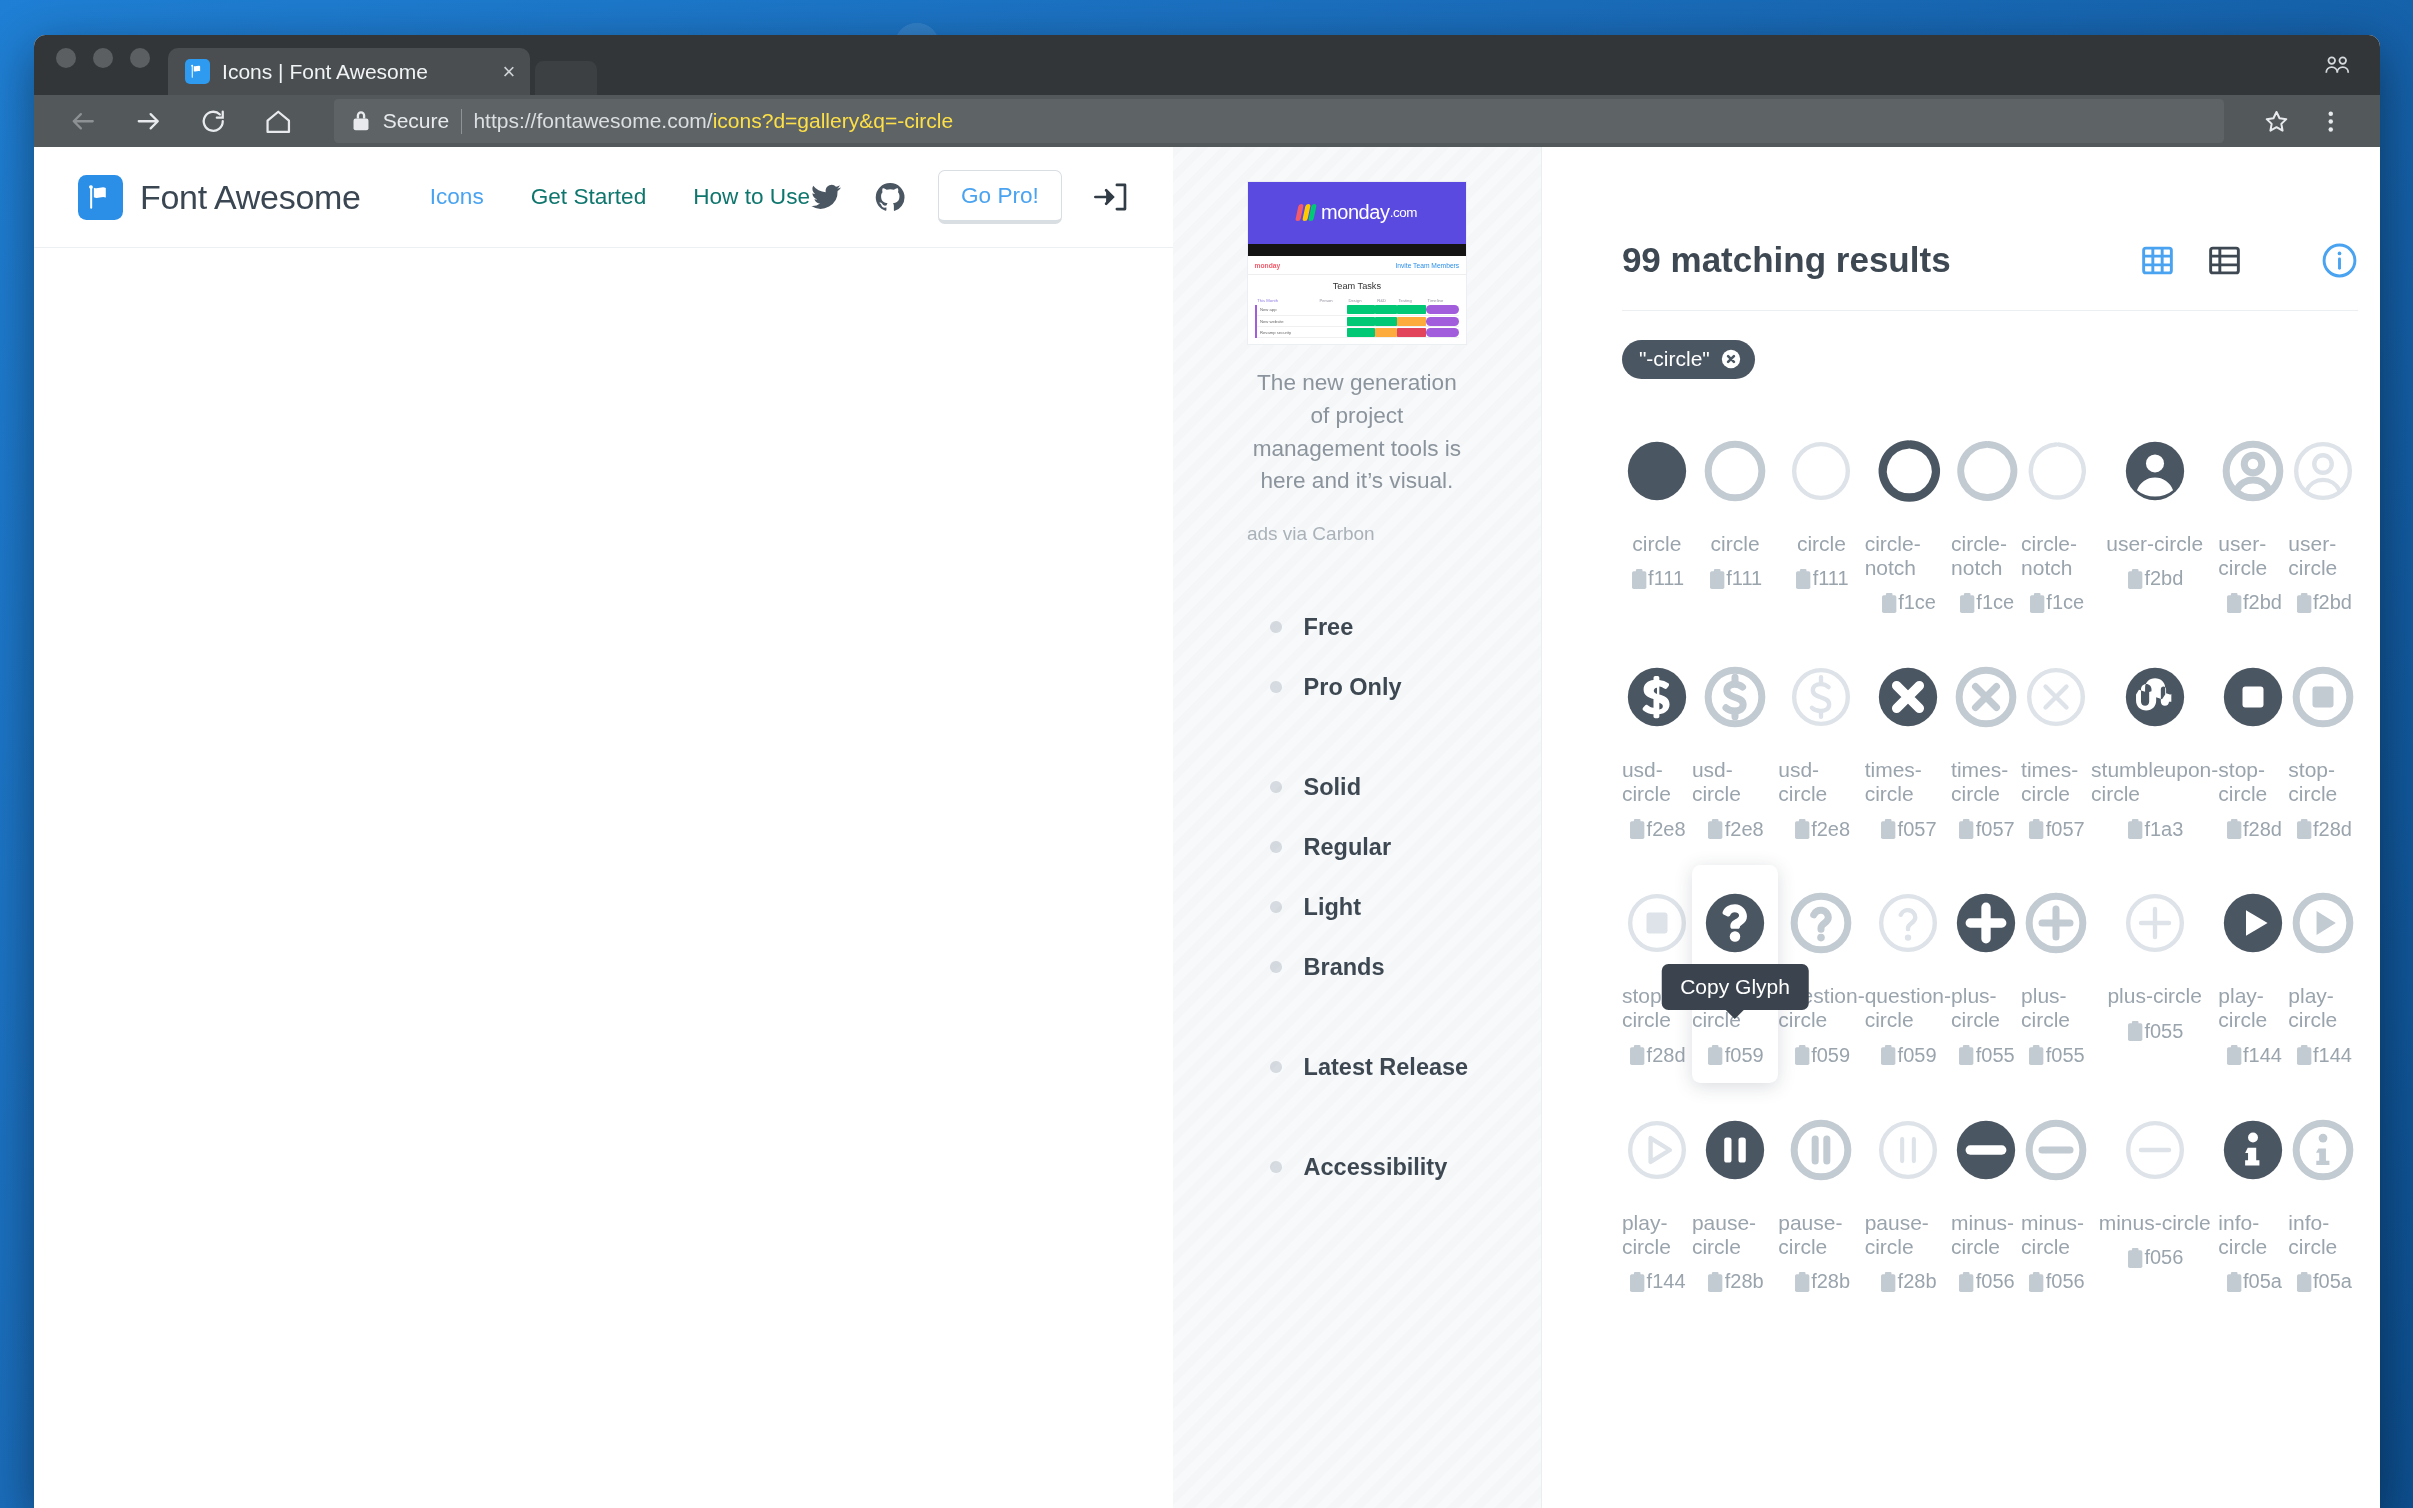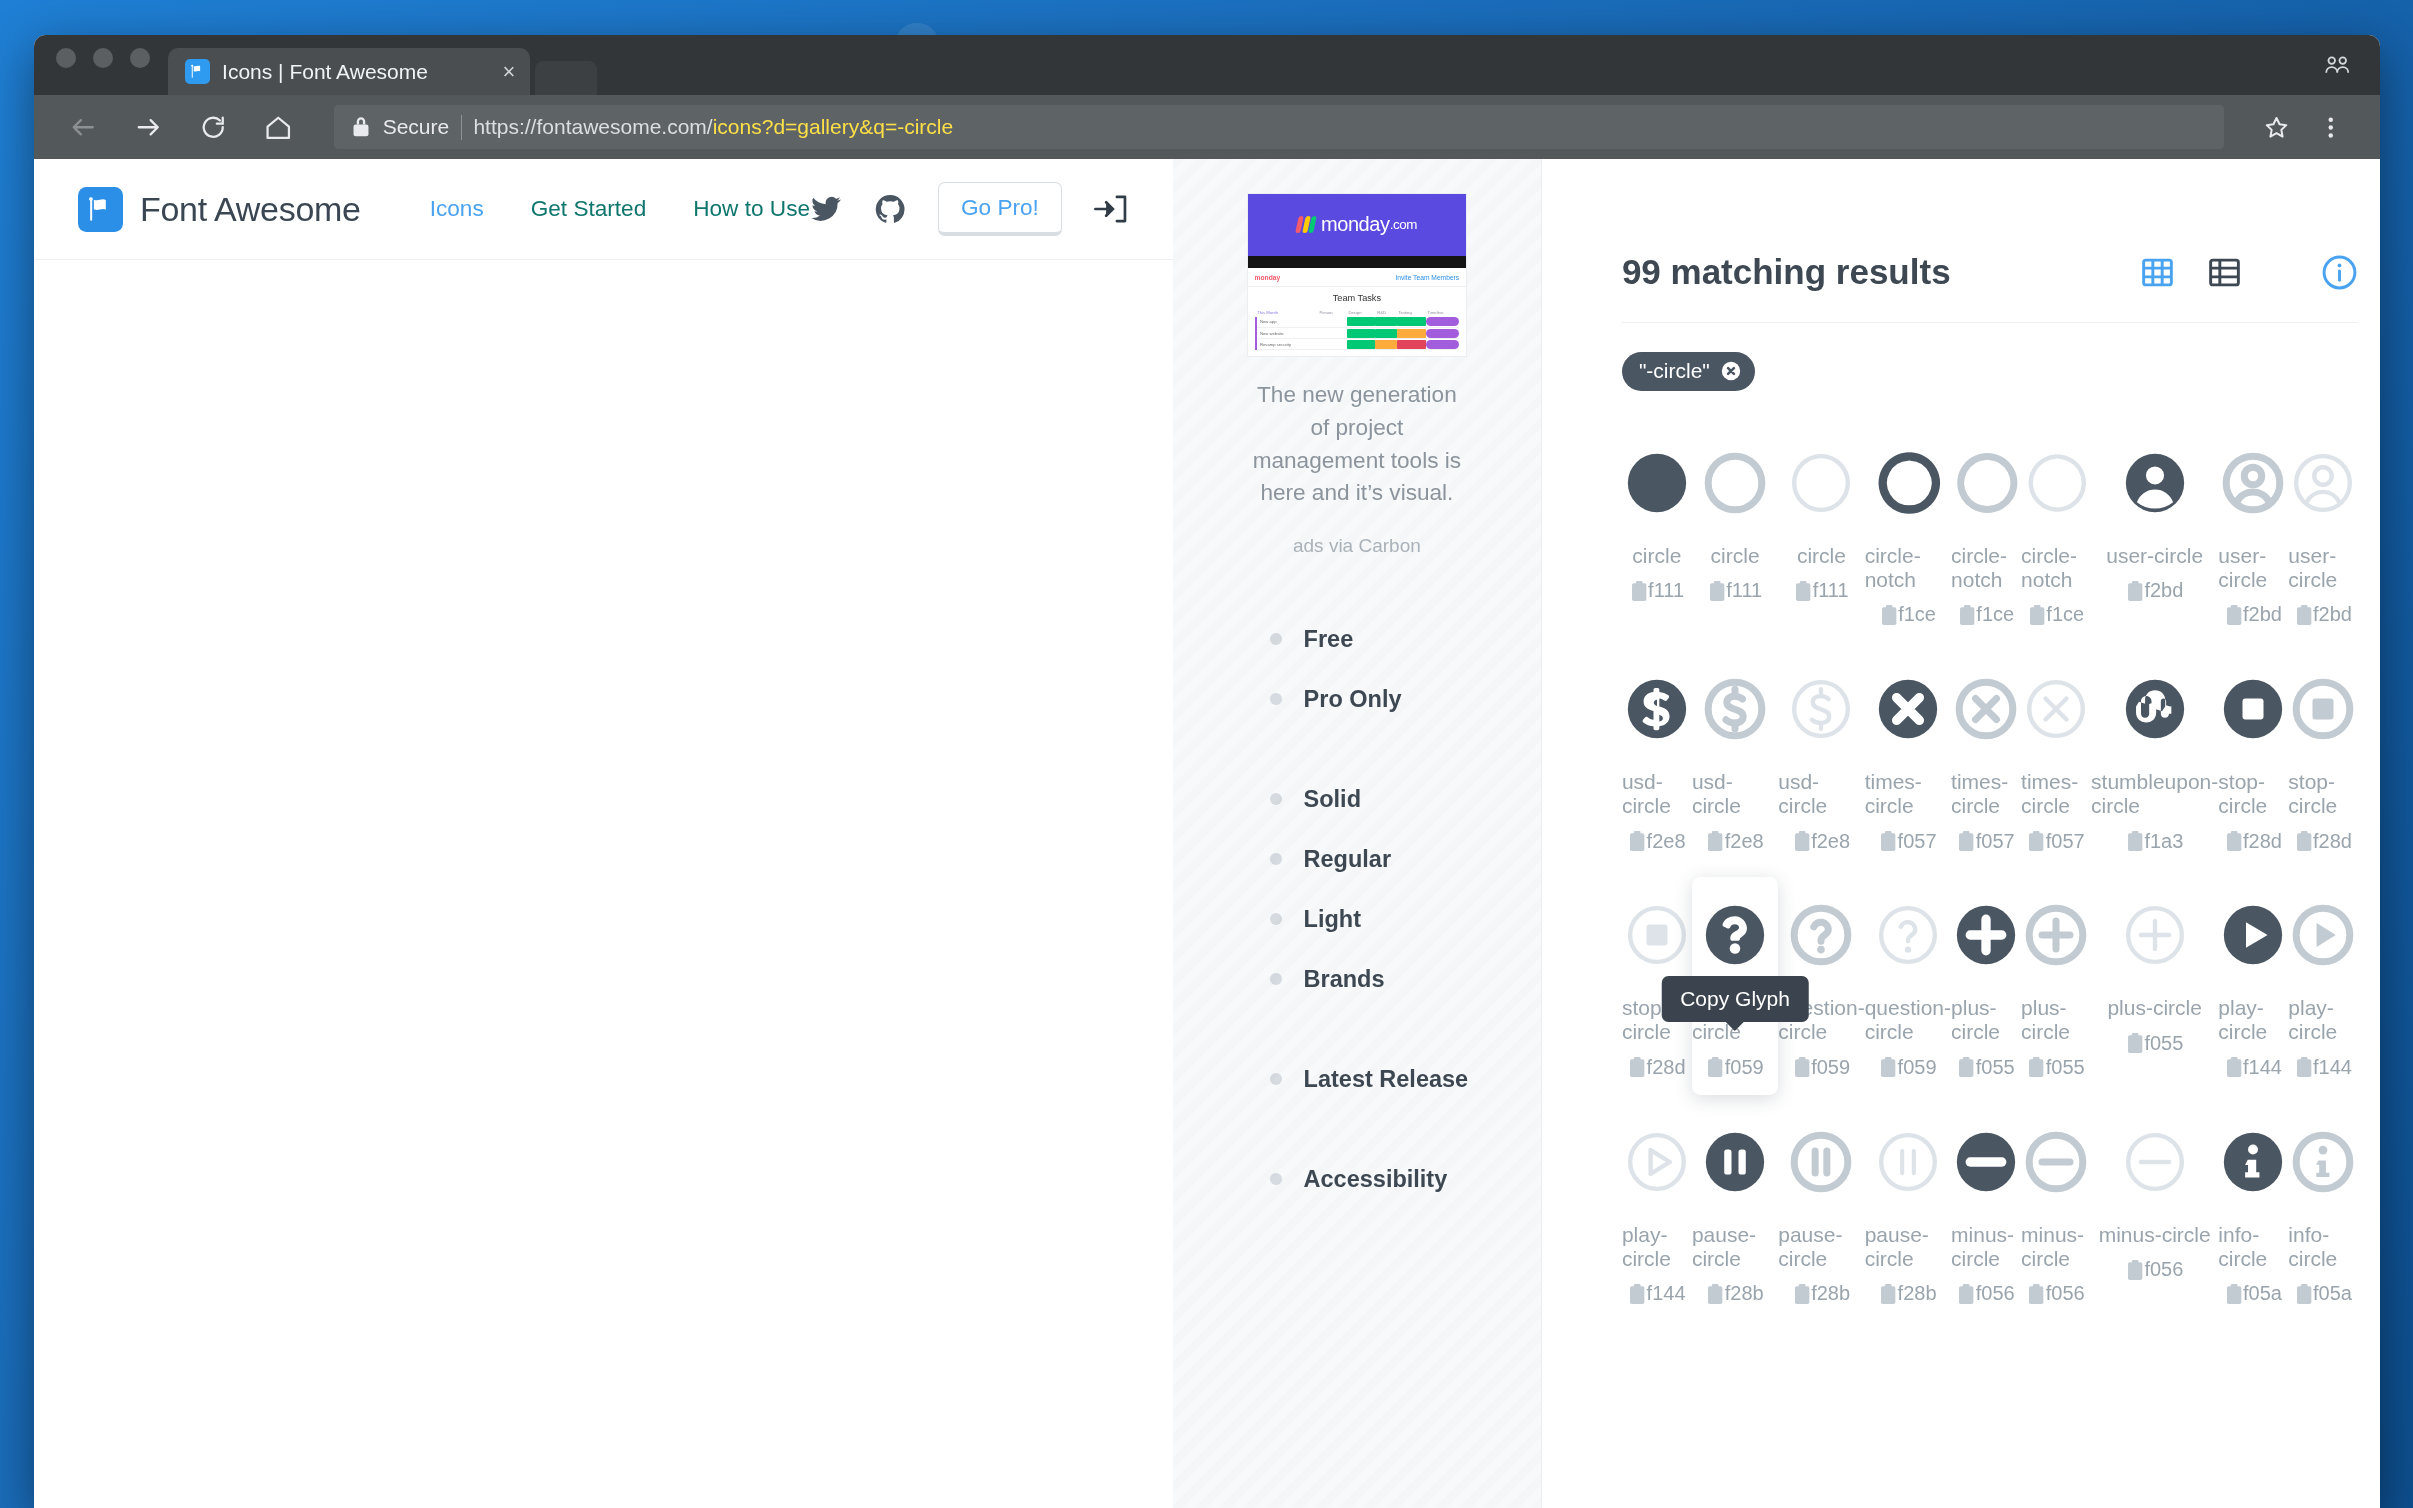--- a/index.html
+++ b/index.html
@@ -69,21 +69,21 @@
   .tab-newtab {
     width: 62px; height: 34px; margin-left: 5px; margin-bottom: 0;
     background: #3c4043; border-radius: 8.4px 8.4px 0 0; align-self: flex-end;
   }
   .win-right {
     position: absolute; right: 28.5px; top: 50%; transform: translateY(-50%);
     display: flex; align-items: center;
   }
 
   .toolbar {
-    height: 64px; background: #53585b;
+    height: 52px; background: #53585b;
     display: flex; align-items: center;
     padding: 0 25px; gap: 16px;
   }
   .tb-btn {
     width: 49px; height: 49px; display: flex; align-items: center; justify-content: center;
     color: #e8eaed;
   }
   .tb-btn.disabled { color: #8d9194; }
   .omnibox {
     flex: 1; height: 44px; margin: 0 11.7px 0 15px;
@@ -161,21 +161,21 @@
   .ad-h { font-size: 9.2px; color:#333; font-weight: normal; margin-bottom: 5px; text-align: center; }
   .ad-tbl { width: 100%; border-collapse: collapse; font-size: 4.2px; color: #6a6a6a; }
   .ad-tbl th { text-align:left; font-weight: 400; padding: 1.7px 1.7px; color:#8f8f9e;}
   .ad-tbl td { padding: 0; height: 11px; border-bottom: 0.8px solid #f0f0f3; }
   .cell { height: 9.2px; border-radius: 0.8px; }
   .ad-text {
     margin-top: 22px; text-align: center;
     font-size: 22.6px; line-height: 1.45; color: #8b949c;
     padding: 0 5px;
   }
-  .ad-credit { margin-top: 25px; text-align:center; font-size: 19px; color: #aab2b9; }
+  .ad-credit { margin-top: 25px; font-size: 19px; color: #aab2b9; }
 
   .filters { margin-top: 52px; padding-left: 97px; }
   .filter-item {
     display: flex; align-items: center; gap: 22px;
     height: 60px;
   }
   .filter-item .dot {
     width: 11.7px; height: 11.7px; border-radius: 50%;
     background: #d5dbe0; flex: none;
   }

